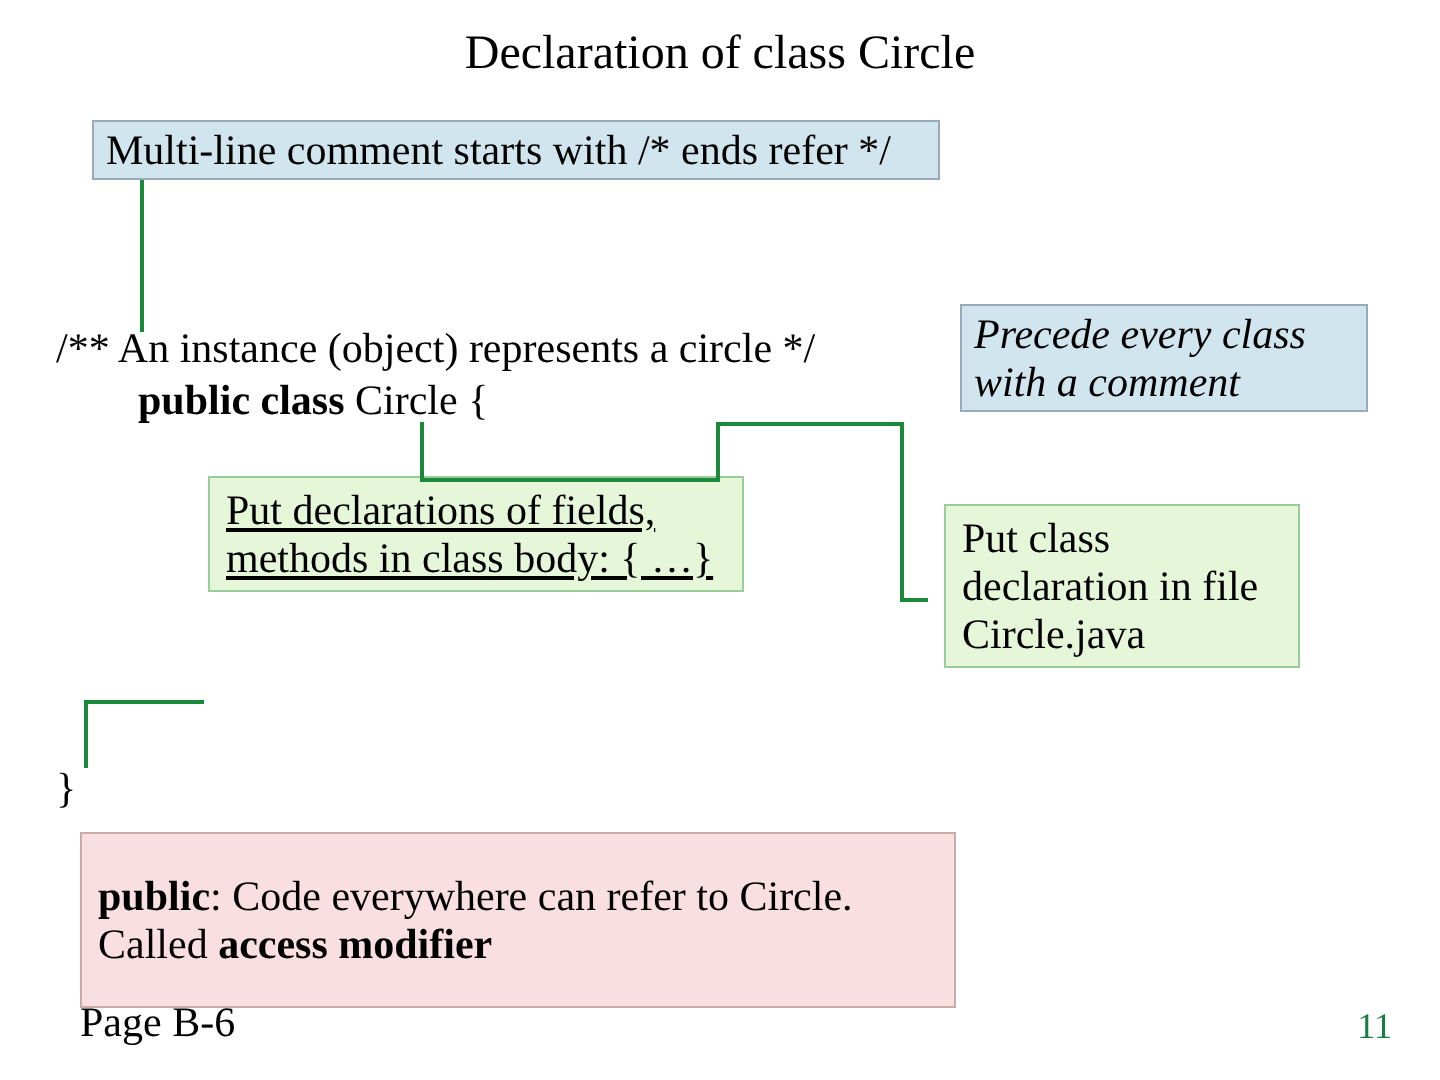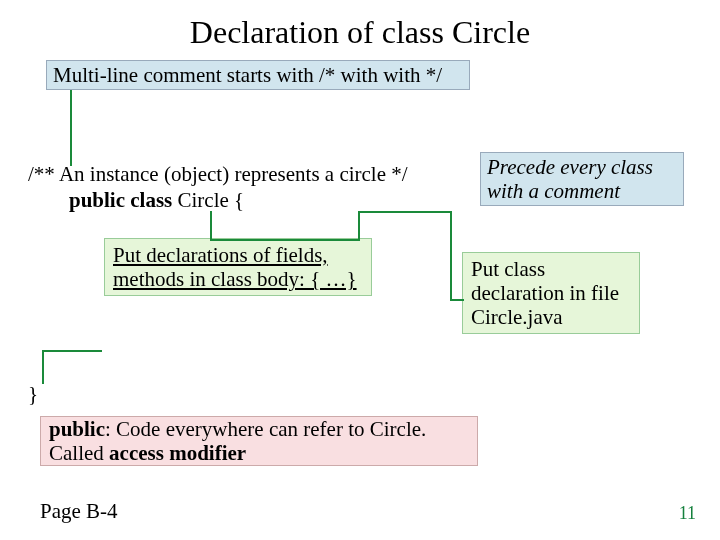--- a/index.html
+++ b/index.html
@@ -13,42 +13,42 @@
     color: #000;
     position: relative;
     overflow: hidden;
   }
   .title {
     position: absolute;
     top: 14px;
     left: 0;
     width: 720px;
     text-align: center;
-    font-size: 32px;
+    font-size: 24px;
     color: #000;
   }
   .box-blue {
     position: absolute;
     background: #d1e5ee;
     border: 1px solid #9ab;
     padding: 2px 6px;
     line-height: 1.15;
   }
   .box-green {
     position: absolute;
     background: #e6f6d9;
     border: 1px solid #9c9;
     padding: 4px 8px;
     line-height: 1.15;
   }
   .box-pink {
     position: absolute;
     background: #f9dfe1;
     border: 1px solid #caa;
-    padding: 0 8px;
+    padding: 19px 8px;
     line-height: 1.15;
   }
   .code-line {
     position: absolute;
     font-family: "Times New Roman", Times, serif;
     line-height: 1.15;
   }
   .page-ref {
     position: absolute;
     left: 40px;
@@ -65,41 +65,41 @@
   .line {
     position: absolute;
     background: #1a8a3a;
   }
 </style>
 </head>
 <body>
 
 <div class="title">Declaration of class Circle</div>
 
-<div class="box-blue" style="left:46px; top:60px; width:410px;">Multi-line comment starts with /* with with */</div>
+<div class="box-blue" style="left:46px; top:60px; width:410px;">Multi-line comment starts with /* ends refer */</div>
 
 <div class="line" style="left:70px; top:90px; width:2px; height:76px;"></div>
 
 <div class="code-line" style="left:28px; top:162px;">/** An instance (object) represents a circle */</div>
 
 <div class="code-line" style="left:28px; top:188px;margin-left:41px;" id="c2"><b>public class</b> Circle {</div>
 
 <div class="box-blue" style="left:480px; top:152px; width:190px;font-style:italic;">Precede every class with a comment</div>
 
 <div class="box-green" style="left:104px; top:238px; width:250px;text-decoration:underline;">Put declarations of fields, methods in class body: { …}</div>
 
-<div class="box-green" style="left:462px; top:252px; width:160px;">Put class declaration in file Circle.java</div>
+<div class="box-green" style="left:472px; top:252px; width:160px;">Put class declaration in file Circle.java</div>
 
 <div class="line" style="left:210px; top:211px; width:2px; height:30px;"></div>
 <div class="line" style="left:210px; top:239px; width:150px; height:2px;"></div>
 <div class="line" style="left:358px; top:211px; width:2px; height:30px;"></div>
 <div class="line" style="left:358px; top:211px; width:94px; height:2px;"></div>
 <div class="line" style="left:450px; top:211px; width:2px; height:90px;"></div>
 <div class="line" style="left:450px; top:299px; width:14px; height:2px;"></div>
 
 <div class="code-line" style="left:28px; top:382px;">}</div>
 <div class="line" style="left:42px; top:350px; width:2px; height:34px;"></div>
 <div class="line" style="left:42px; top:350px; width:60px; height:2px;"></div>
 
 <div class="box-pink" style="left:40px; top:416px; width:420px;" id="pinkbox"><b>public</b>: Code everywhere can refer to Circle. Called <b>access modifier</b></div>
 
-<div class="page-ref">Page B-4</div>
+<div class="page-ref">Page B-6</div>
 <div class="page-num">11</div>
 
 </body></html>

